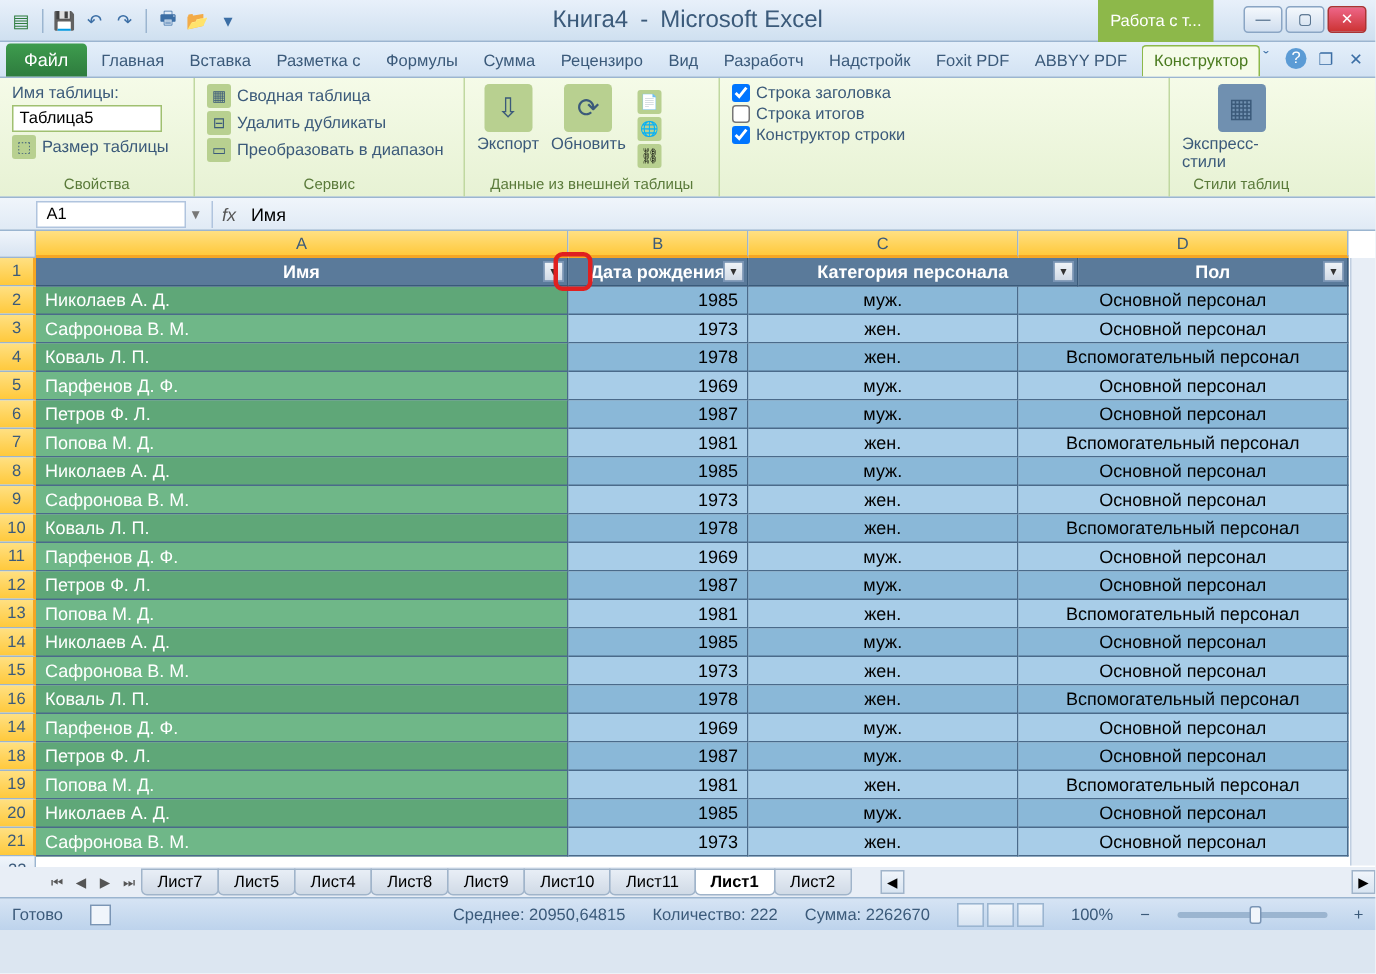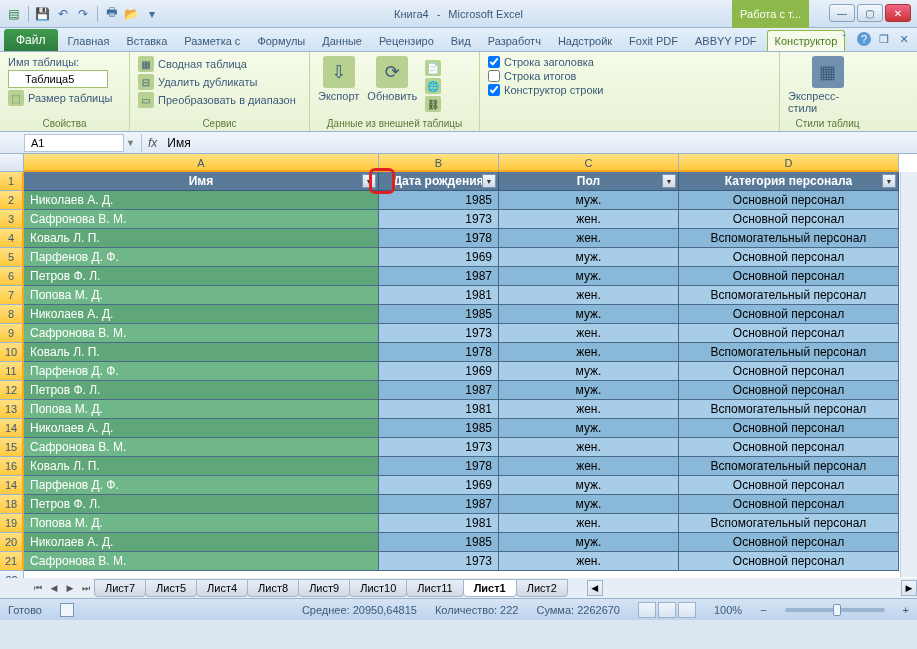--- a/index.html
+++ b/index.html
@@ -3,21 +3,21 @@
 <meta charset="utf-8">
 <style>
 * { margin:0; padding:0; box-sizing:border-box; font-family:"Segoe UI",Tahoma,sans-serif; }
 body { background:#dce6f1; width:917px; height:649px; overflow:hidden; font-size:11px; }
 
 
 .titlebar { height:28px; background:linear-gradient(#e8f0fa,#cfe0f0); display:flex; align-items:center; border-bottom:1px solid #9bb5d0; position:relative; }
 .qat { display:flex; align-items:center; gap:4px; padding-left:6px; }
 .qat-ico { width:16px; height:16px; display:flex; align-items:center; justify-content:center; color:#3b6ea5; font-size:12px; cursor:pointer;}
 .qat-sep { width:1px; height:16px; background:#9bb5d0; margin:0 2px;}
-.title { position:absolute; left:50%; transform:translateX(-50%); font-size:11px; color:#3b5a7a; display:flex; gap:8px; align-items:center;}
+.title { position:absolute; left:50%; transform:translateX(-50%); font-size:16px; color:#3b5a7a; display:flex; gap:8px; align-items:center;}
 .context-tab { position:absolute; right:108px; top:0; height:28px; background:#8db84a; padding:0 8px; display:flex; align-items:center; color:#fff; font-size:11px;}
 .win-controls { position:absolute; right:6px; top:4px; display:flex; gap:2px;}
 .win-btn { width:26px; height:18px; border:1px solid #8aa5c4; background:linear-gradient(#f4f8fc,#d0deef); display:flex; align-items:center; justify-content:center; border-radius:3px; font-size:10px; color:#3b5a7a; cursor:pointer;}
 .win-btn.close { background:linear-gradient(#e68,#c33); color:#fff; border-color:#a33;}
 
 
 .ribbon-tabs { height:24px; background:linear-gradient(#e4effa,#d2e2f3); display:flex; align-items:flex-end; padding-left:4px; gap:3px; border-bottom:1px solid #9bb5d0; position:relative;}
 .file-tab { background:linear-gradient(#3e9c4e,#2e7c3e); color:#fff; padding:4px 12px; border-radius:3px 3px 0 0; font-size:12px; cursor:pointer;}
 .rtab { padding:4px 7px; color:#3b5a7a; font-size:11px; cursor:pointer;}
 .rtab.active { background:#f5fbe8; border:1px solid #8db84a; border-bottom:none; border-radius:3px 3px 0 0; color:#4a7a1e;}
@@ -27,21 +27,21 @@
 
 .ribbon-body { height:80px; background:linear-gradient(#f5fbe8,#e7f2d4); display:flex; border-bottom:1px solid #9bb5d0;}
 .rgroup { border-right:1px solid #c0d8a0; padding:4px 8px 2px; display:flex; flex-direction:column; justify-content:space-between;}
 .rgroup-top { flex:1; display:flex; gap:8px; align-items:flex-start;}
 .rgroup-label { font-size:10px; color:#5a7a3a; text-align:center;}
 .rstack { display:flex; flex-direction:column; gap:2px;}
 .rline { display:flex; align-items:center; gap:4px; font-size:11px; color:#3b5a7a; white-space:nowrap; cursor:pointer;}
 .rico { width:16px; height:16px; background:#b8d090; border-radius:2px; display:flex; align-items:center; justify-content:center; font-size:10px;}
 .rbig { display:flex; flex-direction:column; align-items:center; gap:2px; font-size:11px; color:#3b5a7a; cursor:pointer;}
 .rbig-ico { width:32px; height:32px; background:#b8d090; border-radius:3px; display:flex; align-items:center; justify-content:center; font-size:18px;}
-.table-name-input { width:100px; border:1px solid #a0c070; background:#fff; padding:2px 16px; font-size:11px;}
+.table-name-input { width:100px; border:1px solid #a0c070; background:#fff; padding:2px 4px; font-size:11px;}
 .chk { display:flex; align-items:center; gap:4px; font-size:11px; color:#3b5a7a;}
 .chk input { width:12px; height:12px;}
 
 
 .fbar { height:22px; background:linear-gradient(#f0f5fb,#e0eaf5); display:flex; align-items:center; border-bottom:1px solid #9bb5d0; padding-left:24px;}
 .namebox { width:100px; border:1px solid #b0c4de; background:#fff; padding:2px 6px; font-size:11px;}
 .fbar-sep { width:1px; height:18px; background:#b0c4de; margin:0 6px;}
 .fx { font-style:italic; font-size:12px; color:#555; margin-right:8px;}
 .formula-input { flex:1; border:none; background:transparent; font-size:12px; padding:2px;}
 
@@ -106,21 +106,21 @@
     <div class="win-btn close">✕</div>
   </div>
 </div>
 
 <div class="ribbon-tabs">
     <div class="file-tab">Файл</div>
     <div class="rtab">Главная</div>
     <div class="rtab">Вставка</div>
     <div class="rtab">Разметка с</div>
     <div class="rtab">Формулы</div>
-    <div class="rtab">Данные</div>
+    <div class="rtab">Сумма</div>
     <div class="rtab">Рецензиро</div>
     <div class="rtab">Вид</div>
     <div class="rtab">Разработч</div>
     <div class="rtab">Надстройк</div>
     <div class="rtab">Foxit PDF</div>
     <div class="rtab">ABBYY PDF</div>
     <div class="rtab active">Конструктор</div>
     <div class="ribbon-right">
     <span>ˇ</span>
     <span style="background:#5b9bd5;color:#fff;border-radius:50%;">?</span>
@@ -240,22 +240,22 @@
       <div class="row-h sel">18</div>
       <div class="row-h sel">19</div>
       <div class="row-h sel">20</div>
       <div class="row-h sel">21</div>
       <div class="row-h">22</div>
     </div>
   <div class="cells" id="cells">
       <div class="trow">
         <div class="cell header-cell" style="width: 355px;">Имя<div class="filter-btn">▼</div></div>
         <div class="cell header-cell" style="width: 120px;">Дата рождения<div class="filter-btn">▼</div></div>
+        <div class="cell header-cell" style="width: 220px;">Категория персонала<div class="filter-btn">▼</div></div>
         <div class="cell header-cell" style="width: 180px;">Пол<div class="filter-btn">▼</div></div>
-        <div class="cell header-cell" style="width: 220px;">Категория персонала<div class="filter-btn">▼</div></div>
       </div>
       <div class="trow">
         <div class="cell" style="width: 355px; background: rgb(95, 167, 120); color: rgb(255, 255, 255); text-align: left;">Николаев А. Д.</div>
         <div class="cell" style="width: 120px; background: rgb(138, 184, 216); text-align: right;">1985</div>
         <div class="cell" style="width: 180px; background: rgb(138, 184, 216); text-align: center;">муж.</div>
         <div class="cell" style="width: 220px; background: rgb(138, 184, 216); text-align: center;">Основной персонал</div>
       </div>
       <div class="trow">
         <div class="cell" style="width: 355px; background: rgb(111, 183, 136); color: rgb(255, 255, 255); text-align: left;">Сафронова В. М.</div>
         <div class="cell" style="width: 120px; background: rgb(168, 205, 232); text-align: right;">1973</div>

